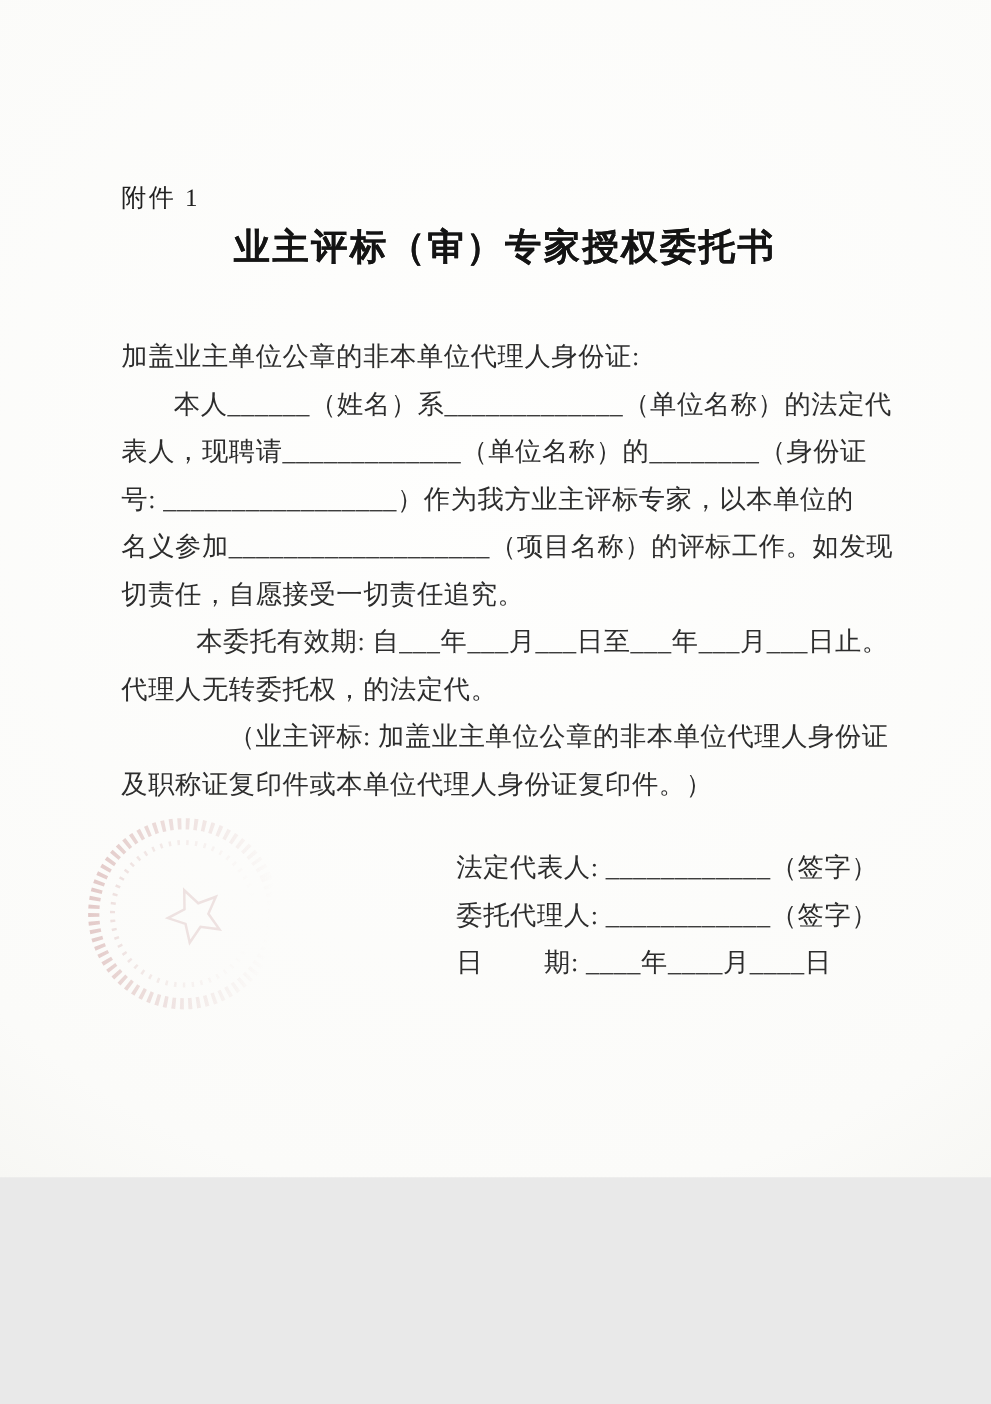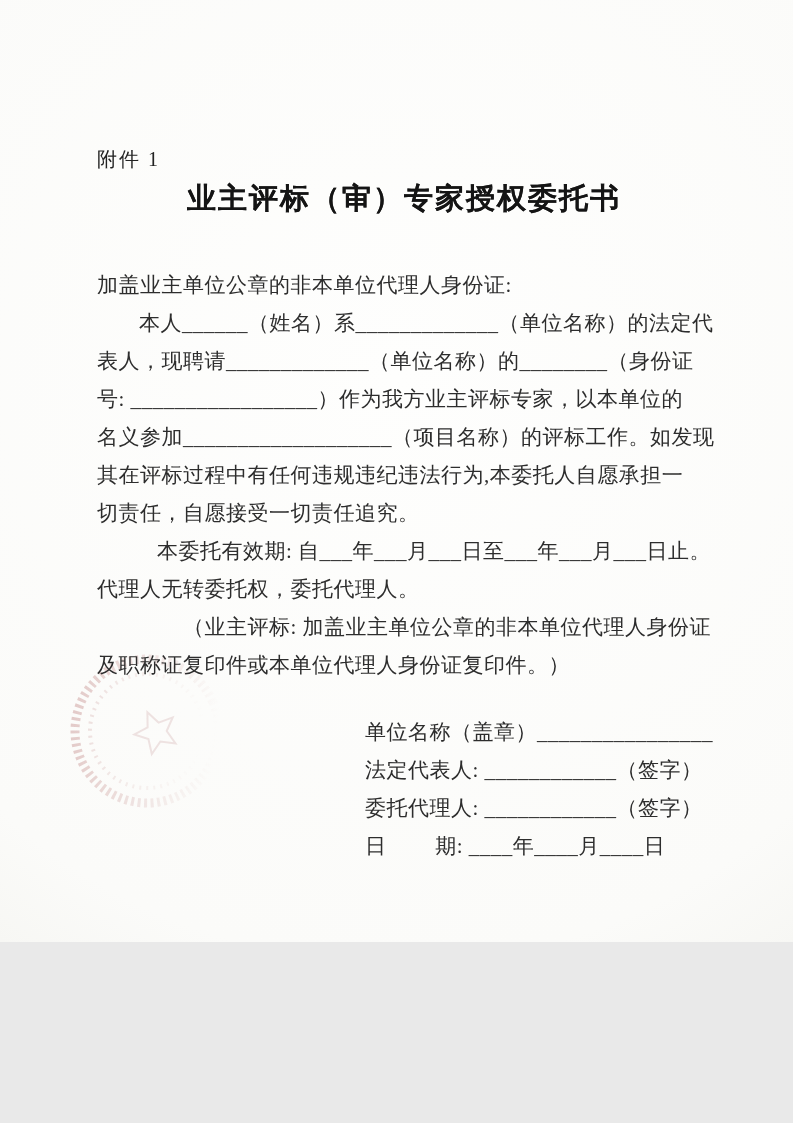--- a/index.html
+++ b/index.html
@@ -86,30 +86,28 @@
 
     <h1 class="title">业主评标（审）专家授权委托书</h1>
 
     <div class="addressee line" style="margin-top:49px;">加盖业主单位公章的非本单位代理人身份证:</div>
 
     <div class="body">
       <div class="line indent">本人______（姓名）系_____________（单位名称）的法定代</div>
       <div class="line">表人，现聘请_____________（单位名称）的________（身份证</div>
       <div class="line">号: _________________）作为我方业主评标专家，以本单位的</div>
       <div class="line">名义参加___________________（项目名称）的评标工作。如发现</div>
-      <div class="line">其在评标过程中有任何违规违纪违法行为,本委托人自愿承担一</div>
       <div class="line">切责任，自愿接受一切责任追究。</div>
       <div class="line indent">本委托有效期: 自___年___月___日至___年___月___日止。</div>
-      <div class="line">代理人无转委托权，委托代理人。</div>
+      <div class="line">代理人无转委托权，的法定代。</div>
       <div class="line indent">（业主评标: 加盖业主单位公章的非本单位代理人身份证</div>
       <div class="line">及职称证复印件或本单位代理人身份证复印件。）</div>
     </div>
 
     <div class="sig-block">
-      <div class="line">单位名称（盖章）________________</div>
       <div class="line">法定代表人: ____________（签字）</div>
       <div class="line">委托代理人: ____________（签字）</div>
       <div class="line">日　　 期: ____年____月____日</div>
     </div>
 
   </div>
 
   <div class="page-number">- 4 -</div>
 
 </div>

